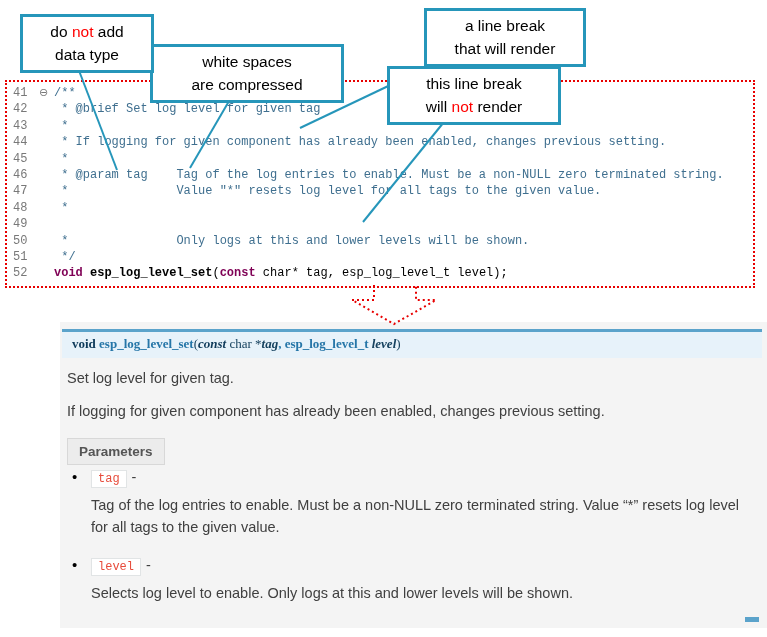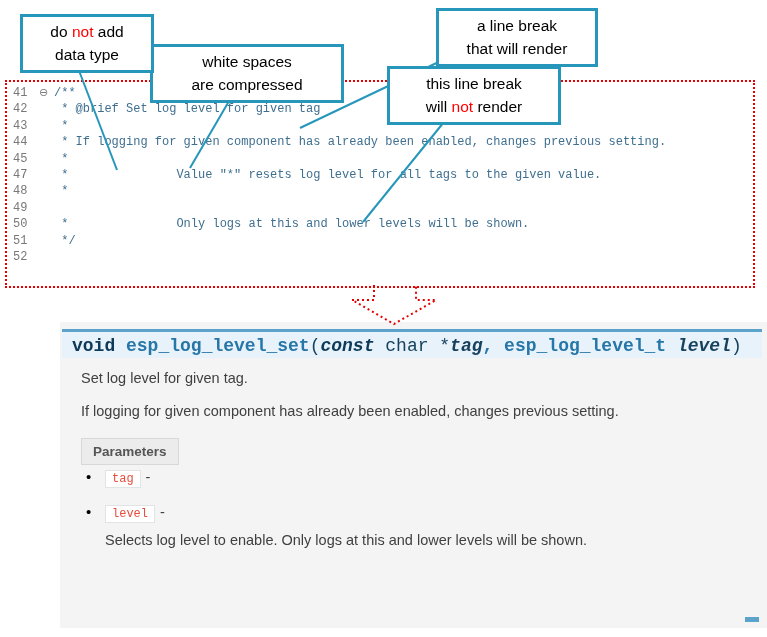--- a/index.html
+++ b/index.html
@@ -5,21 +5,21 @@
   html,body{margin:0;padding:0;background:#fff;}
   #root{position:relative;width:767px;height:637px;background:#fff;overflow:hidden;
         font-family:"Liberation Sans",sans-serif;}
 
   
   .callout{position:absolute;background:#fff;border:3px solid #2696ba;z-index:5;
            text-align:center;font-size:15.5px;line-height:1.5;padding:3px 6px;color:#000;}
   .red{color:#ff0000;}
   #co-datatype{left:20px;top:14px;width:116px;}
   #co-whitespace{left:150px;top:44px;width:176px;}
-  #co-break-render{left:424px;top:8px;width:144px;margin-left:12px;}
+  #co-break-render{left:424px;top:8px;width:144px;}
   #co-break-norender{left:387px;top:66px;width:156px;}
 
   
   #overlay{position:absolute;left:0;top:0;width:767px;height:637px;z-index:4;pointer-events:none;}
 
   
   #code-block{position:absolute;left:5px;top:80px;width:746px;height:201px;z-index:1;
               border:2px dotted #e80000;background:#fff;padding-top:3px;
               font-family:"Liberation Mono","DejaVu Sans Mono",monospace;font-size:12px;}
   .cline{height:16.4px;line-height:16.4px;display:flex;}
@@ -29,28 +29,28 @@
   .cmt{color:#3f6f8f;}
   .kw{color:#7f0055;font-weight:bold;}
   .fn{color:#000;font-weight:bold;}
   .plain{color:#000;}
 
   
   #docs{position:absolute;left:60px;top:322px;width:707px;height:306px;background:#f4f4f4;
         z-index:1;color:#404040;}
   #sig{position:absolute;left:2px;top:7px;right:5px;height:22px;background:#e7f2fa;
        border-top:3px solid #5ba3cb;padding:4px 0 0 10px;white-space:pre;
-       font-family:Liberation Mono, monospace;font-size:18px;}
+       font-family:Liberation Serif, serif;font-size:13px;}
   .sig-kw{color:#0e3a5a;font-weight:bold;}
   .sig-name{color:#2676a8;font-weight:bold;}
   .sig-plain{color:#16425f;}
   .sig-const{color:#0e3a5a;font-weight:bold;font-style:italic;}
   .sig-arg{color:#16425f;font-weight:bold;font-style:italic;}
   .sig-type{color:#2676a8;font-weight:bold;}
-  #docs-body{position:absolute;left:21px;top:48px;right:18px;font-size:14.5px;}
+  #docs-body{position:absolute;left:7px;top:48px;right:18px;font-size:14.5px;}
   .brief{margin:0 0 17px;}
   .desc{margin:0 0 19px;}
   .params-label{display:inline-block;background:#ececec;border:1px solid #d8d8d8;
                 color:#555;font-weight:bold;font-size:13.5px;padding:5px 11px;margin:0 0 4px;}
   .param-item{position:relative;margin:0 0 18px;padding-left:24px;}
   .bullet{position:absolute;left:5px;top:-1px;font-size:15px;color:#000;}
   .pcode{font-family:"Liberation Mono","DejaVu Sans Mono",monospace;font-size:12px;
          color:#e74c3c;background:#fff;border:1px solid #e1e4e5;padding:1px 6px;}
   .pdash{margin-left:5px;}
   .pdesc{margin-top:8px;line-height:1.55;color:#404040;}
@@ -109,20 +109,25 @@
       <span class="lnum">44</span>
       <span class="fold"></span>
       <span class="ctext cmt"> * If logging for given component has already been enabled, changes previous setting.</span>
     </div>
     <div class="cline">
       <span class="lnum">45</span>
       <span class="fold"></span>
       <span class="ctext cmt"> *</span>
     </div>
     <div class="cline">
+      <span class="lnum">46</span>
+      <span class="fold"></span>
+      <span class="ctext cmt"> * @param tag    Tag of the log entries to enable. Must be a non-NULL zero terminated string.</span>
+    </div>
+    <div class="cline">
       <span class="lnum">47</span>
       <span class="fold"></span>
       <span class="ctext cmt"> *               Value "*" resets log level for all tags to the given value.</span>
     </div>
     <div class="cline">
       <span class="lnum">48</span>
       <span class="fold"></span>
       <span class="ctext cmt"> *</span>
     </div>
     <div class="cline">
@@ -135,35 +140,37 @@
       <span class="ctext cmt"> *               Only logs at this and lower levels will be shown.</span>
     </div>
     <div class="cline">
       <span class="lnum">51</span>
       <span class="fold"></span>
       <span class="ctext cmt"> */</span>
     </div>
     <div class="cline">
       <span class="lnum">52</span>
       <span class="fold"></span>
+      <span class="ctext plain"><span class="kw">void</span><span> </span><span class="fn">esp_log_level_set</span><span>(</span><span class="kw">const</span><span> char* tag, esp_log_level_t level);</span></span>
     </div>
   </div>
 
   <div id="docs">
     <div id="sig"><span class="sig-kw">void </span><span class="sig-name">esp_log_level_set</span><span class="sig-plain">(</span><span class="sig-const">const</span><span class="sig-plain"> char *</span><span class="sig-arg">tag</span><span class="sig-type">, esp_log_level_t </span><span class="sig-arg">level</span><span class="sig-plain">)</span></div>
 
     <div id="docs-body">
       <p class="brief">Set log level for given tag.</p>
       <p class="desc">If logging for given component has already been enabled, changes previous setting.</p>
 
       <div class="params-label">Parameters</div>
 
       <div class="param-item">
         <span class="bullet">•</span>
         <span class="pcode">tag</span><span class="pdash">-</span>
+        <div class="pdesc">Tag of the log entries to enable. Must be a non-NULL zero terminated string. Value “*” resets log level for all tags to the given value.</div>
       </div>
 
       <div class="param-item">
         <span class="bullet">•</span>
         <span class="pcode">level</span><span class="pdash">-</span>
         <div class="pdesc">Selects log level to enable. Only logs at this and lower levels will be shown.</div>
       </div>
     </div>
 
     <div class="edge"></div>

